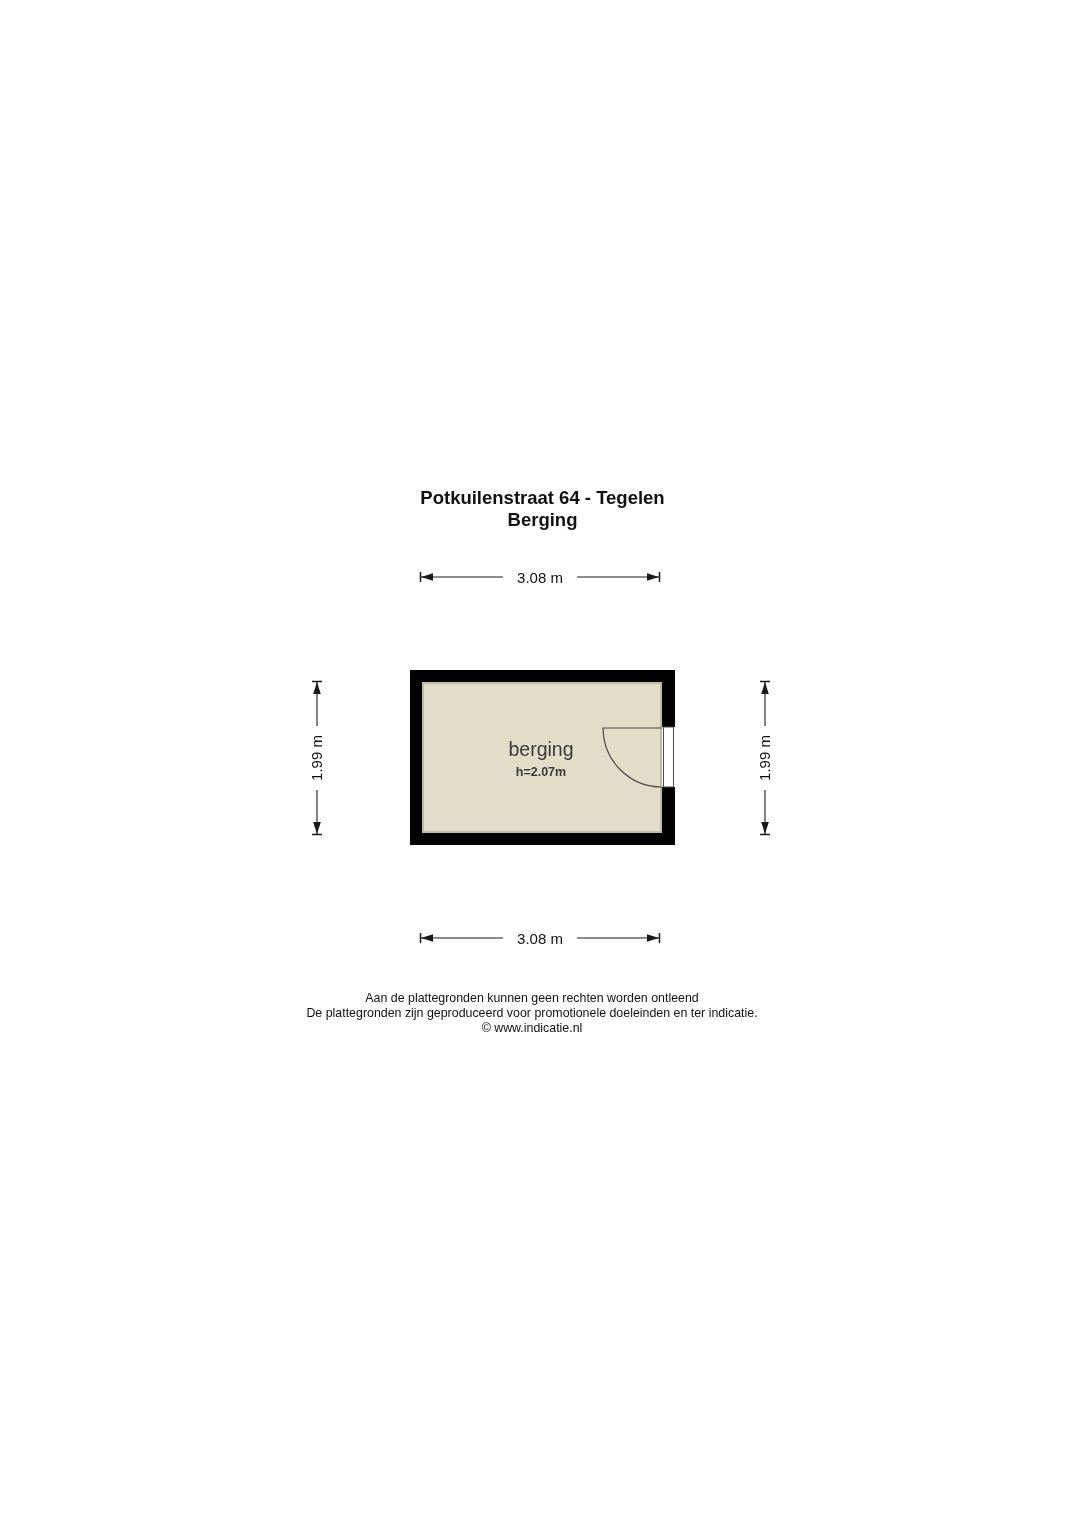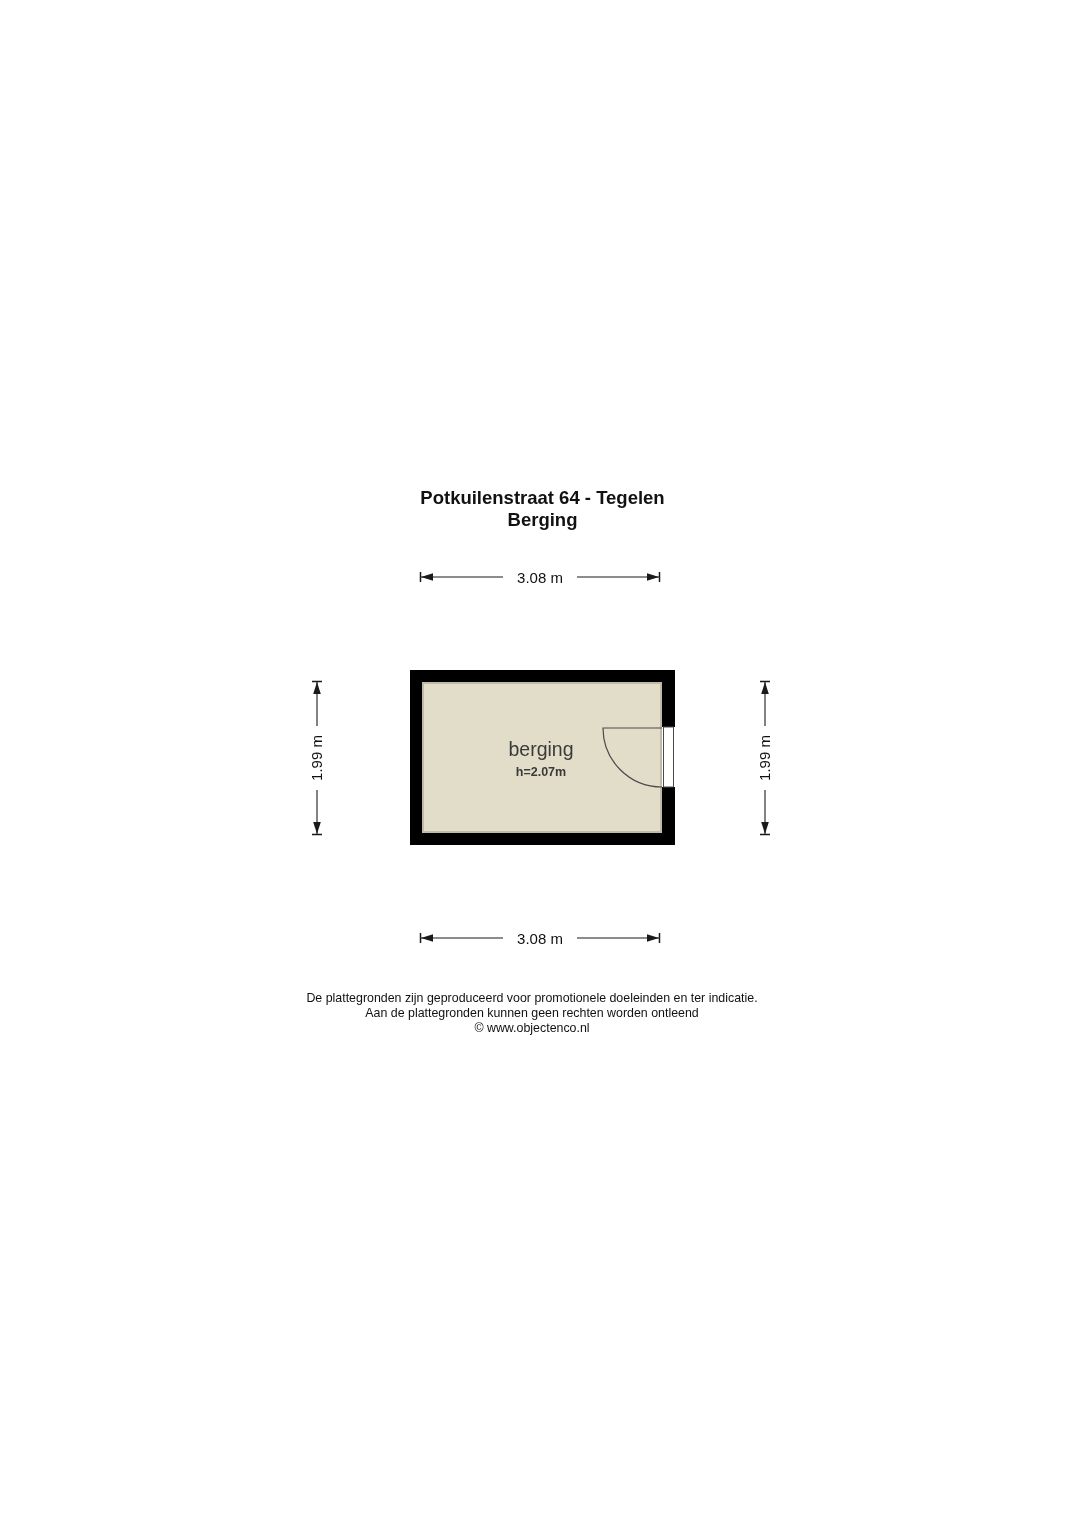--- a/index.html
+++ b/index.html
@@ -117,18 +117,18 @@
       <polygon class="dim-arrow" points="765,834 761.2,822 768.8,822"></polygon>
       <rect class="dim-bg" x="756.5" y="726" width="17" height="64"></rect>
       <text class="dim-text" x="765" y="763" transform="rotate(-90 765 758)">1.99 m</text>
     </g>
 
     <text class="room-label" x="541" y="756">berging</text>
     <text class="room-height" x="541" y="776">h=2.07m</text>
   </svg>
 
   <div class="footer">
+    <div>Aan de plattegronden kunnen geen rechten worden ontleend</div>
     <div>De plattegronden zijn geproduceerd voor promotionele doeleinden en ter indicatie.</div>
-    <div>Aan de plattegronden kunnen geen rechten worden ontleend</div>
-    <div>© www.objectenco.nl</div>
+    <div>© www.indicatie.nl</div>
   </div>
 
 </div>
 
 </body></html>

